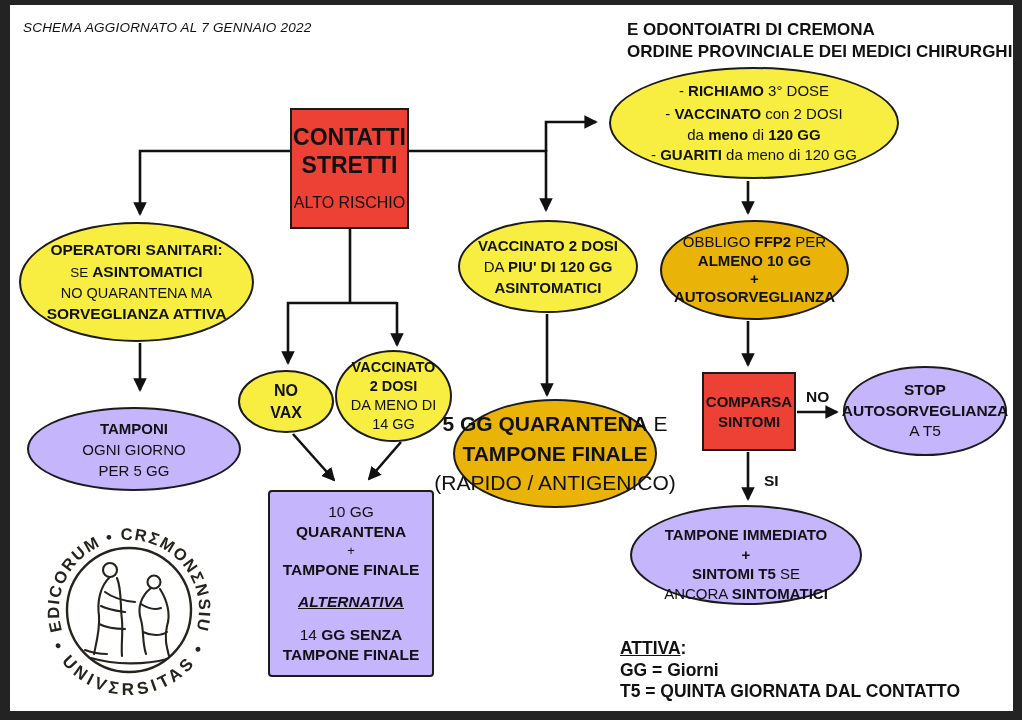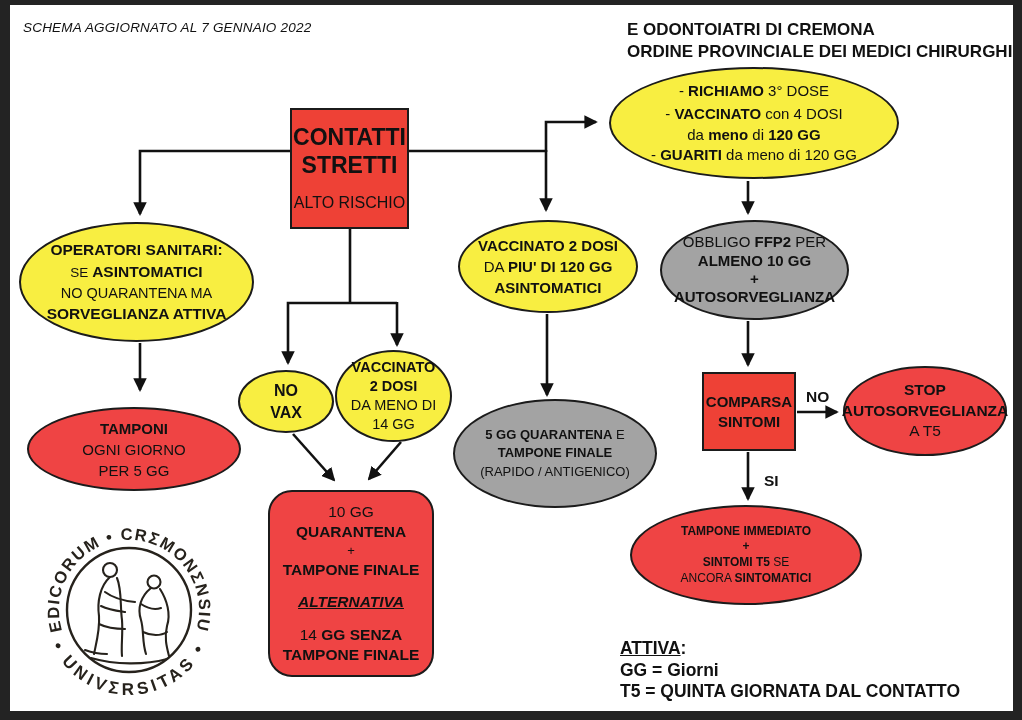--- a/index.html
+++ b/index.html
@@ -3,24 +3,24 @@
 <meta charset="utf-8">
 <style>
   html,body{margin:0;padding:0;background:#232323;}
   #canvas{position:relative;width:1022px;height:720px;background:#232323;overflow:hidden;
           font-family:"Liberation Sans","DejaVu Sans",sans-serif;color:#111;}
   #page{position:absolute;left:10px;top:5px;width:1003px;height:706px;background:#ffffff;}
   .node{position:absolute;display:flex;flex-direction:column;align-items:center;justify-content:center;
         text-align:center;box-sizing:border-box;border:2.5px solid #1b1b1b;line-height:1.32;}
   .ellipse{border-radius:50%;}
   .yellow{background:#f8ee41;}
-  .blue{background:#ef4444;}
+  .blue{background:#c4b5fd;}
   .red{background:#ee4136;}
-  .whitefill{background:#a3a3a3;}
-  .rounded{border-radius:24px;}
+  .whitefill{background:#eab308;}
+  .rounded{border-radius:4px;}
   .b{font-weight:700;}
   .ln{white-space:nowrap;}
   .it{font-style:italic;}
   .u{text-decoration:underline;}
   .overlay{position:absolute;left:0;top:0;pointer-events:none;}
   .c{stroke:#111;stroke-width:2.6;fill:none;}
   .lbl{position:absolute;font-weight:700;font-size:15.5px;white-space:nowrap;}
   #note{position:absolute;left:23px;top:20px;font-style:italic;font-size:13.5px;letter-spacing:.2px;white-space:nowrap;}
   #org{position:absolute;left:627px;top:19px;width:390px;font-weight:700;font-size:17px;line-height:21.5px;}
   #legend{position:absolute;left:620px;top:638px;font-weight:700;font-size:17.5px;line-height:21.5px;}
@@ -62,21 +62,21 @@
   </div>
 
   <div class="node red" style="left:290px;top:90px;width:119px;height:121px;font-size:23px;font-weight:700;line-height:1.18;margin-top:18px;">
     <div class="ln">CONTATTI</div>
     <div class="ln">STRETTI</div>
     <div class="ln" style="font-size:16px;font-weight:400;margin-top:15px;">ALTO RISCHIO</div>
   </div>
 
   <div class="node ellipse yellow" style="left:609px;top:67px;width:290px;height:112px;font-size:15px;line-height:1.34;">
     <div class="ln" style="margin-bottom:3px;"><span>- </span><span class="b">RICHIAMO</span><span> 3° DOSE</span></div>
-    <div class="ln"><span>- </span><span class="b">VACCINATO</span><span> con 4 DOSI</span></div>
+    <div class="ln"><span>- </span><span class="b">VACCINATO</span><span> con 2 DOSI</span></div>
     <div class="ln"><span>da </span><span class="b">meno</span><span> di </span><span class="b">120 GG</span></div>
     <div class="ln"><span>- </span><span class="b">GUARITI</span><span> da meno di 120 GG</span></div>
   </div>
 
   <div class="node ellipse yellow" style="left:19px;top:222px;width:235px;height:120px;font-size:15.5px;line-height:1.42;">
     <div class="ln b">OPERATORI SANITARI:</div>
     <div class="ln"><span style="font-size:13.5px;">SE </span><span class="b">ASINTOMATICI</span></div>
     <div class="ln" style="font-size:14.5px;">NO QUARANTENA MA</div>
     <div class="ln b">SORVEGLIANZA ATTIVA</div>
   </div>
@@ -98,21 +98,21 @@
     <div class="ln">DA MENO DI</div>
     <div class="ln">14 GG</div>
   </div>
 
   <div class="node ellipse yellow" style="left:458px;top:220px;width:180px;height:93px;font-size:15px;line-height:1.4;">
     <div class="ln b">VACCINATO 2 DOSI</div>
     <div class="ln"><span>DA </span><span class="b">PIU' DI 120 GG</span></div>
     <div class="ln b">ASINTOMATICI</div>
   </div>
 
-  <div class="node ellipse whitefill" style="left:453px;top:399px;width:204px;height:109px;font-size:13px;line-height:1.4;border-width:2px;">
+  <div class="node ellipse whitefill" style="left:453px;top:399px;width:204px;height:109px;font-size:21px;line-height:1.4;border-width:2px;">
     <div class="ln"><span class="b">5 GG QUARANTENA</span><span> E</span></div>
     <div class="ln b">TAMPONE FINALE</div>
     <div class="ln">(RAPIDO / ANTIGENICO)</div>
   </div>
 
   <div class="node ellipse whitefill" style="left:660px;top:220px;width:189px;height:100px;font-size:15px;line-height:1.22;border-width:2px;">
     <div class="ln"><span>OBBLIGO </span><span class="b">FFP2</span><span> PER</span></div>
     <div class="ln b">ALMENO 10 GG</div>
     <div class="ln b">+</div>
     <div class="ln b">AUTOSORVEGLIANZA</div>
@@ -122,21 +122,21 @@
     <div class="ln">COMPARSA</div>
     <div class="ln">SINTOMI</div>
   </div>
 
   <div class="node ellipse blue" style="left:843px;top:366px;width:164px;height:90px;font-size:15.5px;line-height:1.35;">
     <div class="ln b">STOP</div>
     <div class="ln b">AUTOSORVEGLIANZA</div>
     <div class="ln">A  T5</div>
   </div>
 
-  <div class="node ellipse blue" style="left:630px;top:505px;width:232px;height:100px;font-size:12px;line-height:1.3;">
+  <div class="node ellipse blue" style="left:630px;top:505px;width:232px;height:100px;font-size:15px;line-height:1.3;justify-content:flex-end;">
     <div class="ln b">TAMPONE IMMEDIATO</div>
     <div class="ln b">+</div>
     <div class="ln"><span class="b">SINTOMI T5</span><span> SE</span></div>
     <div class="ln"><span>ANCORA </span><span class="b">SINTOMATICI</span></div>
   </div>
 
   <div class="node blue rounded" style="left:268px;top:490px;width:166px;height:187px;font-size:15.5px;line-height:1.32;">
     <div class="ln">10 GG</div>
     <div class="ln b">QUARANTENA</div>
     <div class="ln" style="font-size:13px;">+</div>

